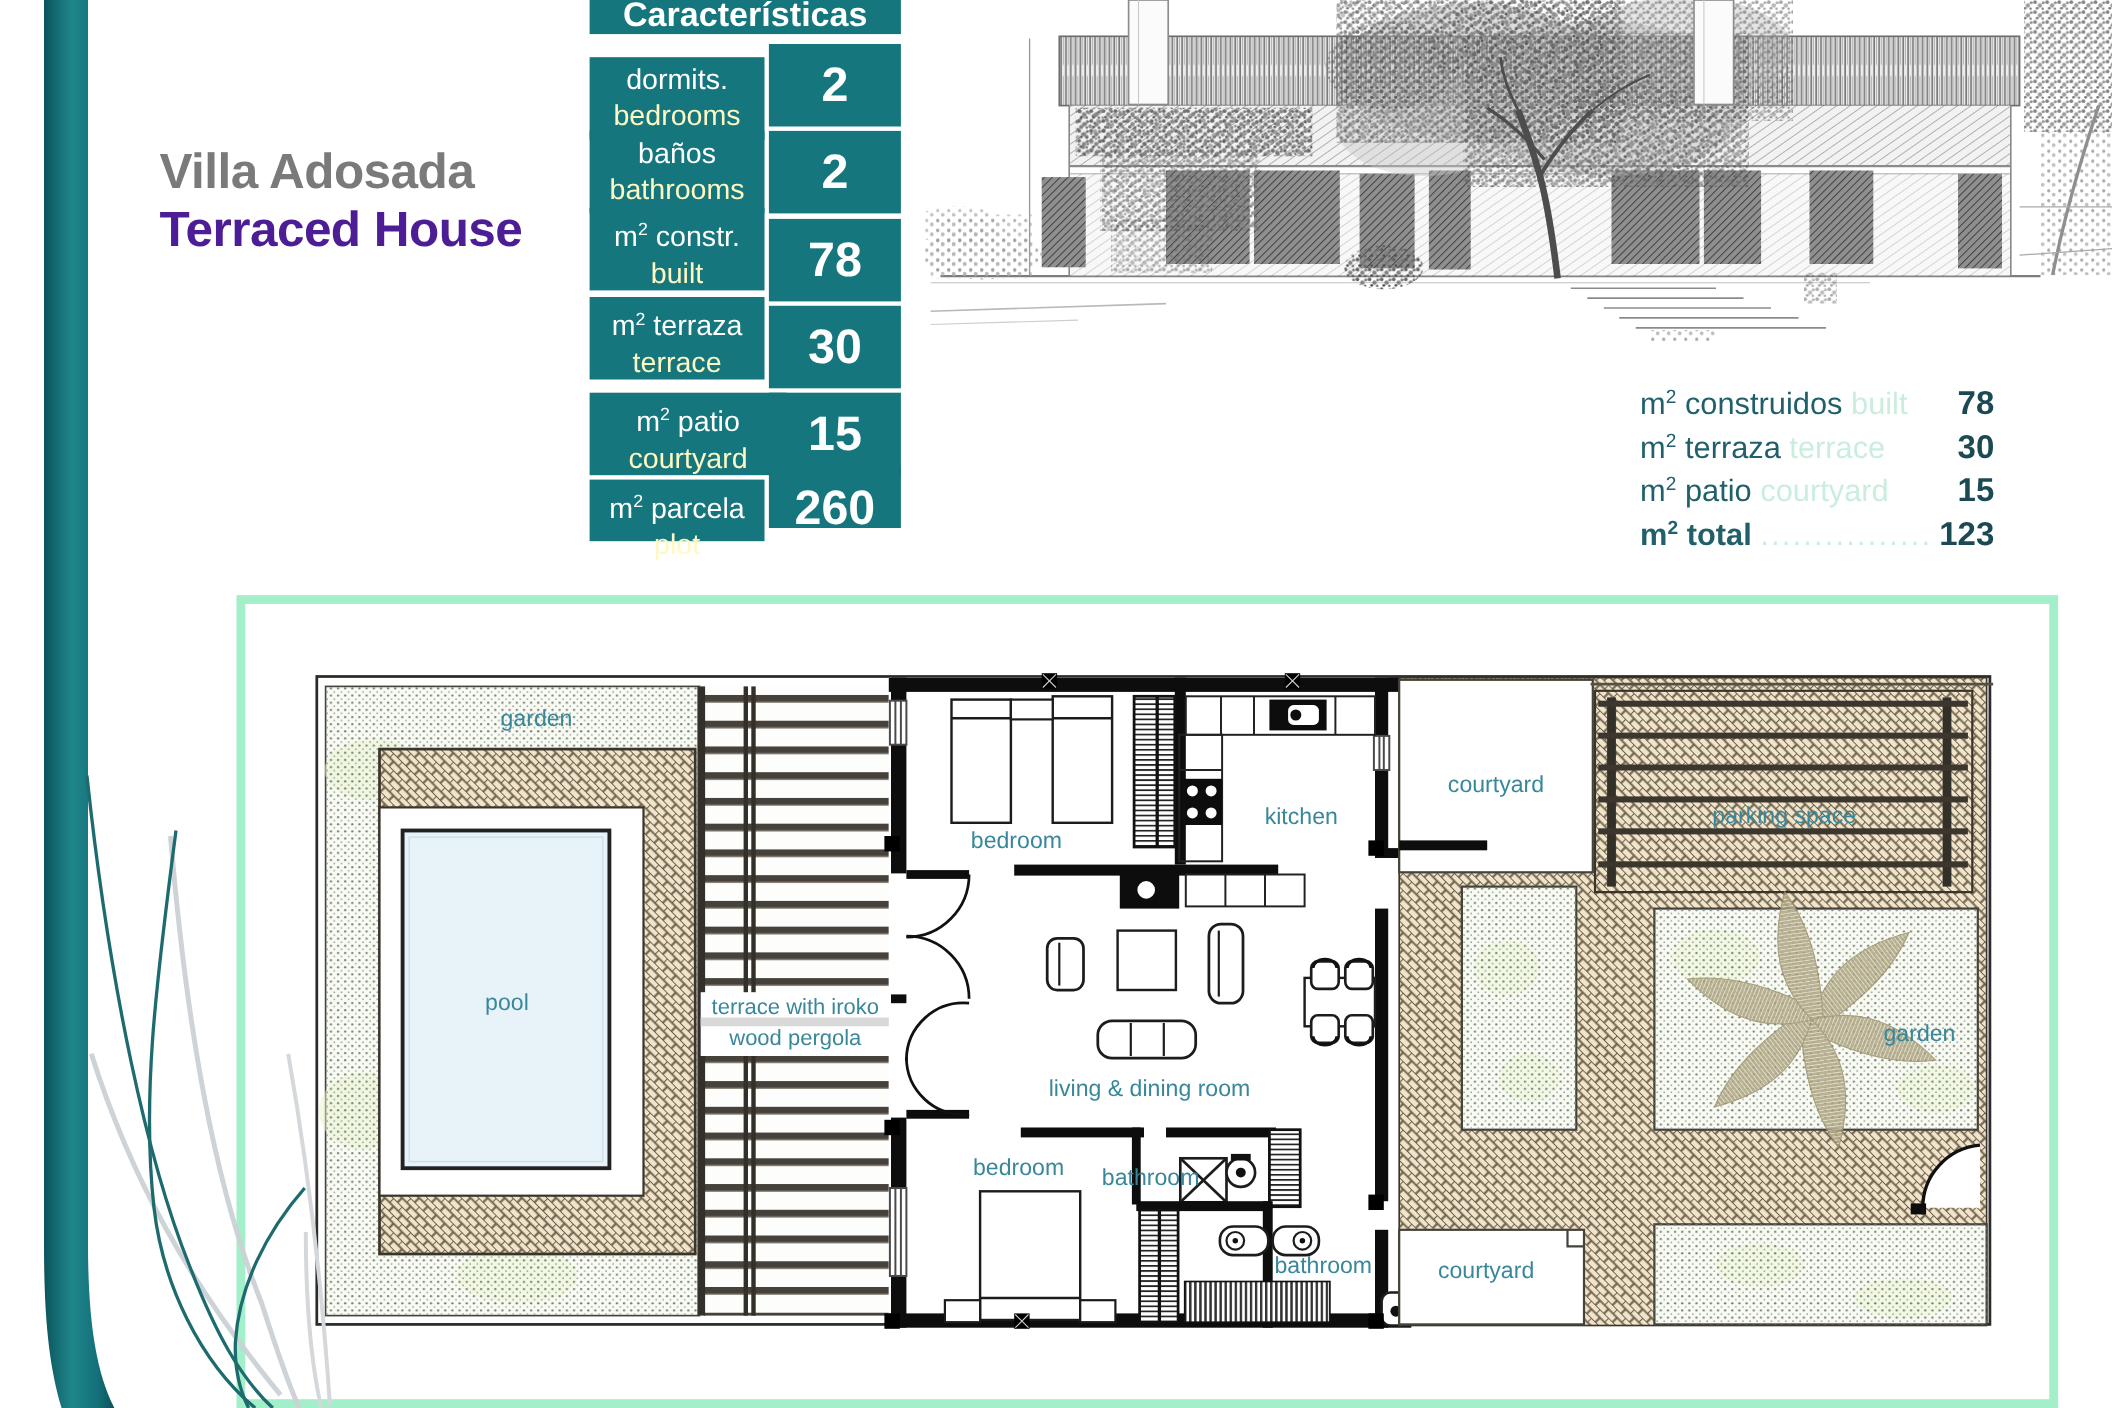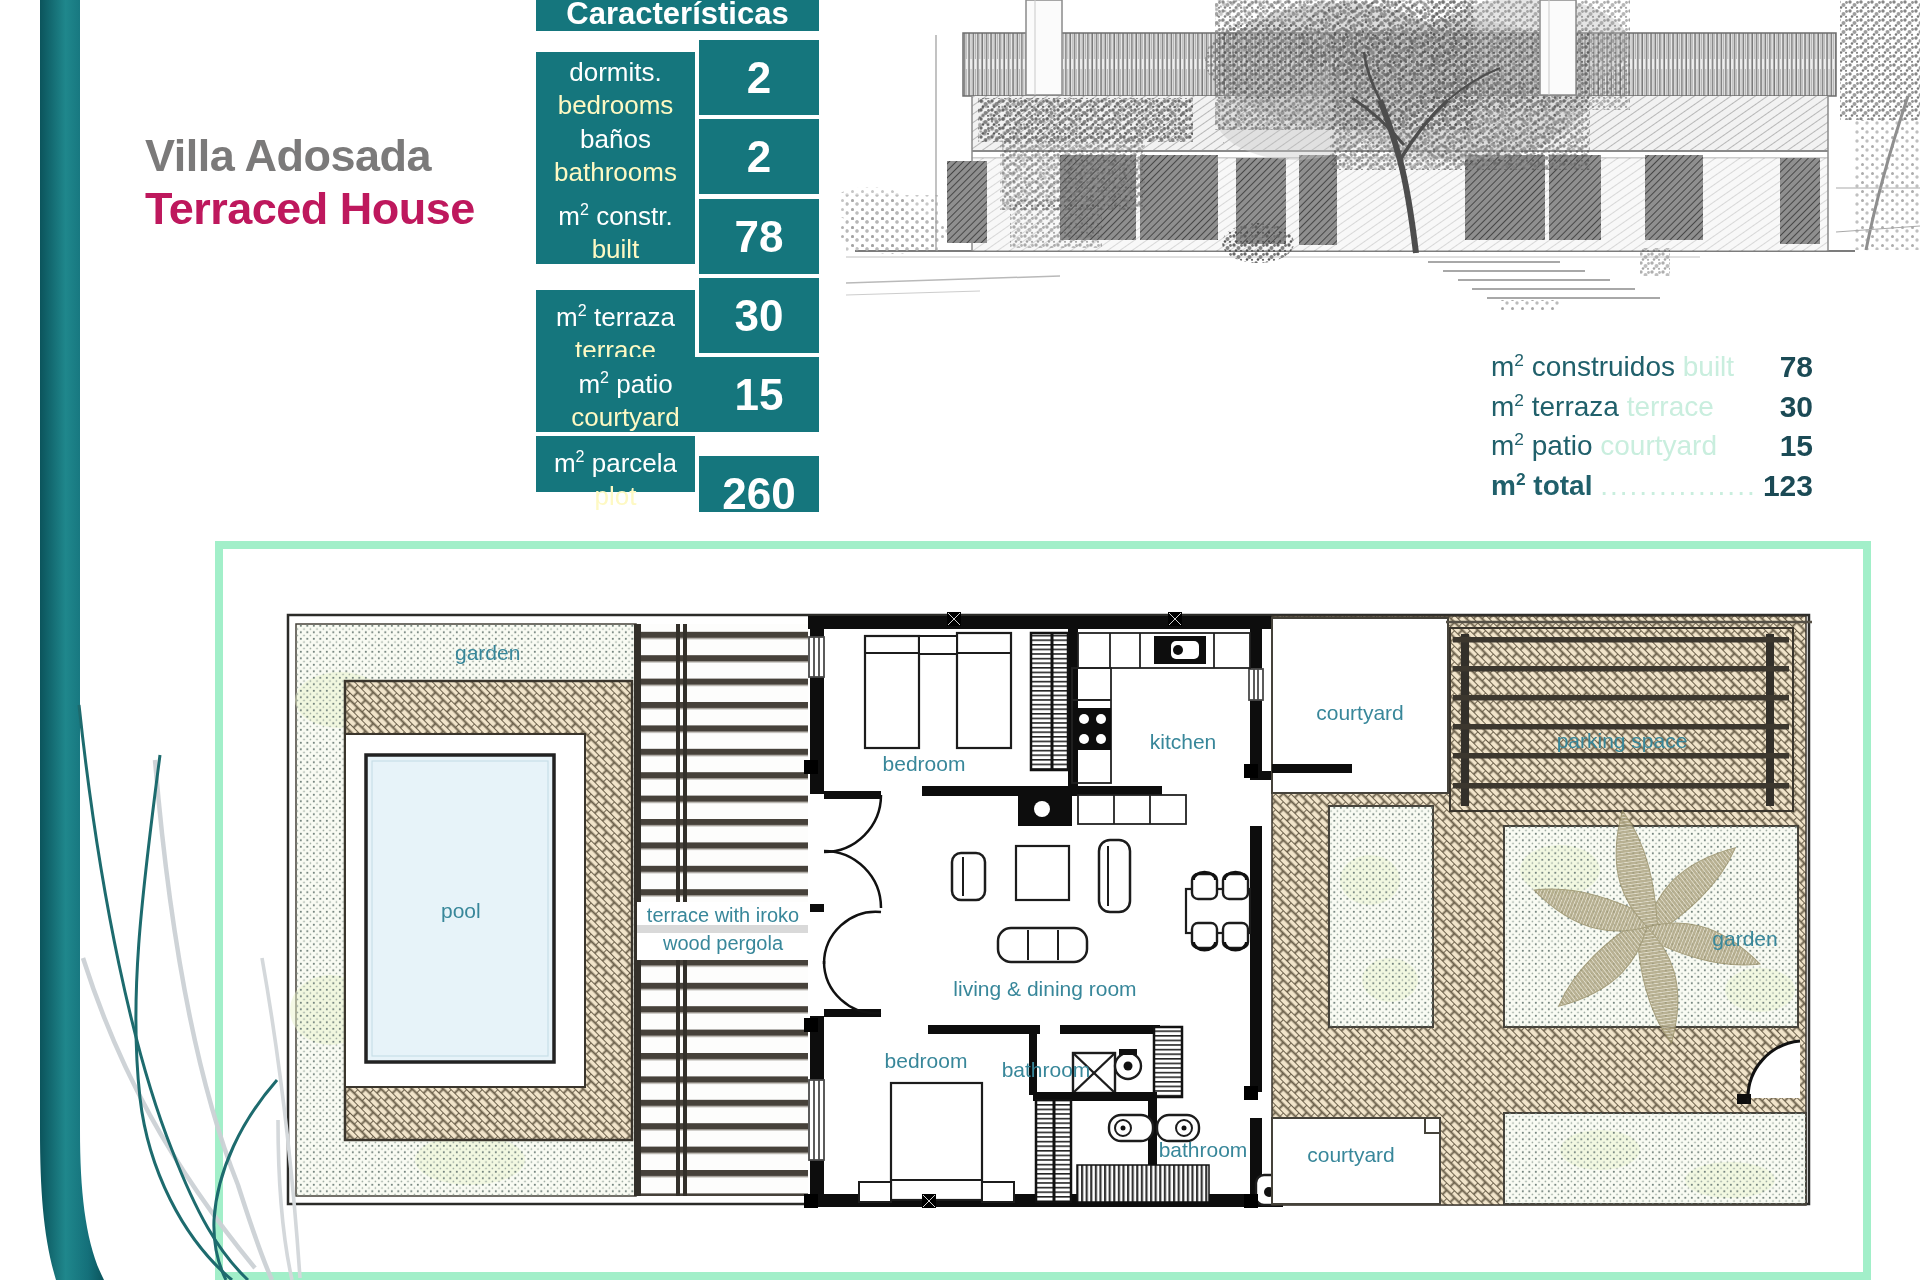--- a/index.html
+++ b/index.html
@@ -10,47 +10,47 @@
 .val{font-size:44px;font-weight:bold}
 sup{font-size:62%;vertical-align:super}
 .sumline{position:absolute;left:1491px;width:322px;font-size:28px;color:#20606b;white-space:nowrap}
 .sumline .en{color:#c9eede}
 .sumline .num{position:absolute;right:0;top:0;font-weight:bold;color:#1b4a55;font-size:30px}
 </style></head>
 <body>
 
 <div class="abs" style="left:0;top:0;width:1920px;height:1280px;background:#fff"></div>
 
-<div class="abs" style="left:145px;top:129px;width:460px;font-family:Liberation Sans, sans-serif;font-weight:bold;color:#7b7a7a;font-size:45px;line-height:53px;letter-spacing:-0.5px">Villa Adosada<br><span style="color:#be185d">Terraced House</span></div>
+<div class="abs" style="left:145px;top:129px;width:460px;font-family:Liberation Sans, sans-serif;font-weight:bold;color:#7b7a7a;font-size:45px;line-height:53px;letter-spacing:-0.5px">Villa Adosada<br><span style="color:#4c1d95">Terraced House</span></div>
 
 <div class="cell" style="left:536px;top:-17px;width:283px;height:48px;font-size:31px;font-weight:bold;line-height:62px">Características</div>
 
 <div class="cell lab" style="left:536px;top:52px;width:159px;height:75px">dormits.<br><span class="en">bedrooms</span></div>
 
 <div class="cell val" style="left:699px;top:40px;width:120px;height:75px;line-height:75px">2</div>
 
 <div class="cell lab" style="left:536px;top:119px;width:159px;height:75px">baños<br><span class="en">bathrooms</span></div>
 
 <div class="cell val" style="left:699px;top:119px;width:120px;height:75px;line-height:75px">2</div>
 
 <div class="cell lab" style="left:536px;top:189px;width:159px;height:75px">m<sup>2</sup> constr.<br><span class="en">built</span></div>
 
 <div class="cell val" style="left:699px;top:199px;width:120px;height:75px;line-height:75px">78</div>
 
-<div class="cell lab" style="left:536px;top:290px;width:159px;height:75px">m<sup>2</sup> terraza<br><span class="en">terrace</span></div>
+<div class="cell lab" style="left:536px;top:270px;width:159px;height:75px">m<sup>2</sup> terraza<br><span class="en">terrace</span></div>
 
 <div class="cell val" style="left:699px;top:278px;width:120px;height:75px;line-height:75px">30</div>
 
 <div class="cell lab" style="left:536px;top:357px;width:179px;height:75px">m<sup>2</sup> patio<br><span class="en">courtyard</span></div>
 
 <div class="cell val" style="left:699px;top:357px;width:120px;height:75px;line-height:75px">15</div>
 
 <div class="cell lab" style="left:536px;top:436px;width:159px;height:56px">m<sup>2</sup> parcela<br><span class="en">plot</span></div>
 
-<div class="cell val" style="left:699px;top:456px;width:120px;height:56px;line-height:75px">260</div>
+<div class="cell val" style="left:699px;top:424px;width:120px;height:56px;line-height:75px">260</div>
 
 <div class="sumline" style="top:350px">m<sup>2</sup> construidos <span class="en">built</span><span class="num">78</span></div>
 <div class="sumline" style="top:390px">m<sup>2</sup> terraza <span class="en">terrace</span><span class="num">30</span></div>
 <div class="sumline" style="top:429px">m<sup>2</sup> patio <span class="en">courtyard</span><span class="num">15</span></div>
 <div class="sumline" style="top:469px;font-weight:bold">m<sup>2</sup> total <span class="en" style="font-weight:normal;letter-spacing:2px">................</span><span class="num">123</span></div>
 
 <div class="abs" style="left:215px;top:541px;width:1656px;height:739px;border:8px solid #a2efc9"></div>
 
 <svg class="abs" style="left:840px;top:0" width="1080" height="340" viewBox="840 0 1080 340">
 <defs>

